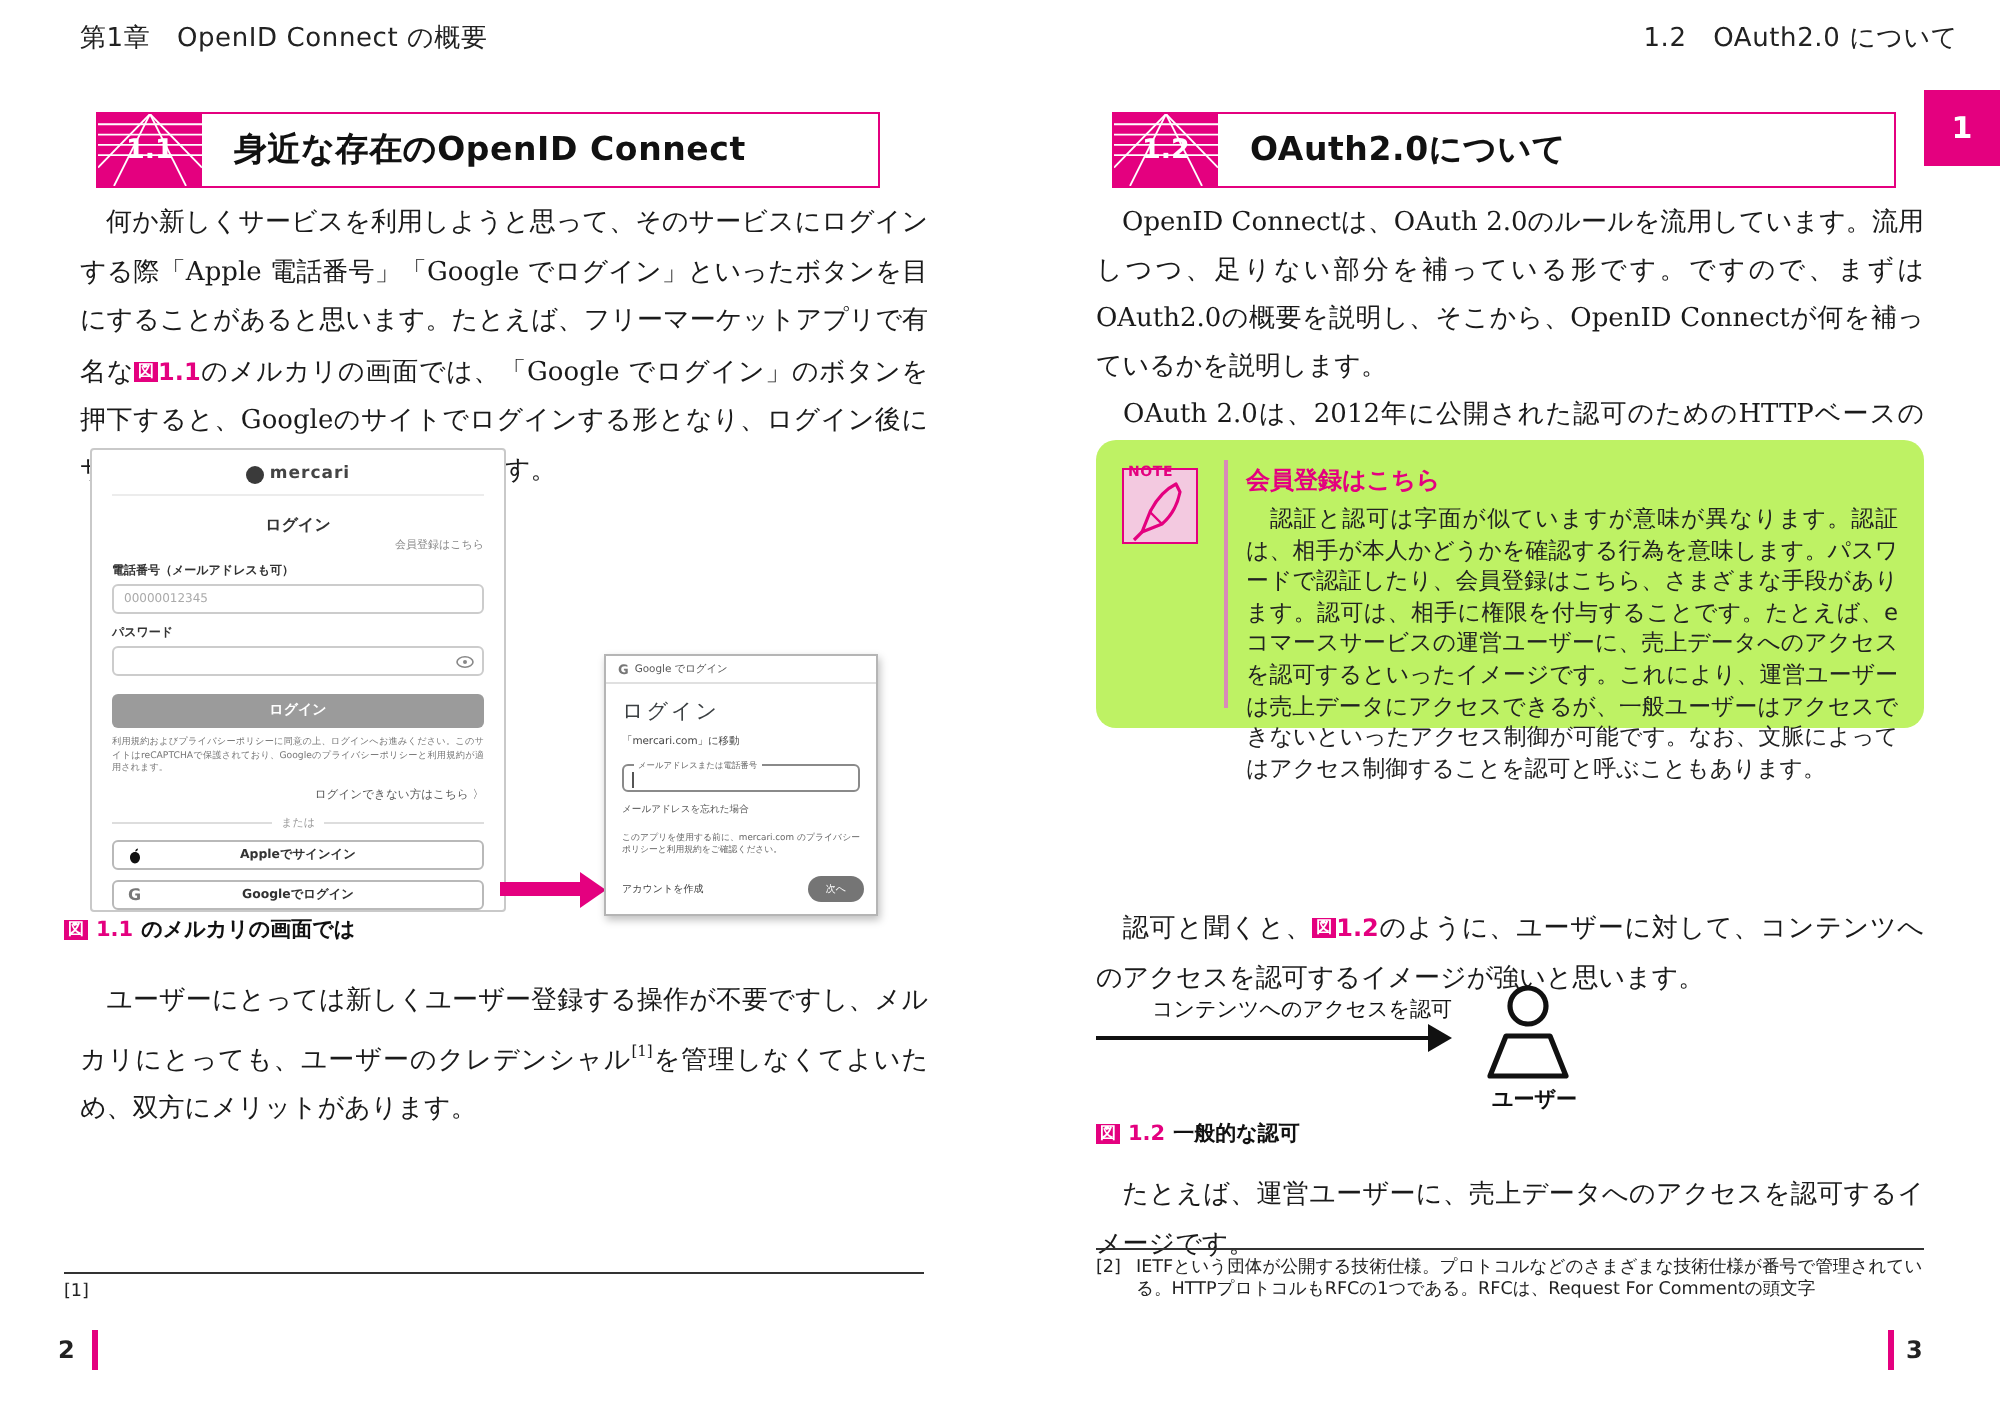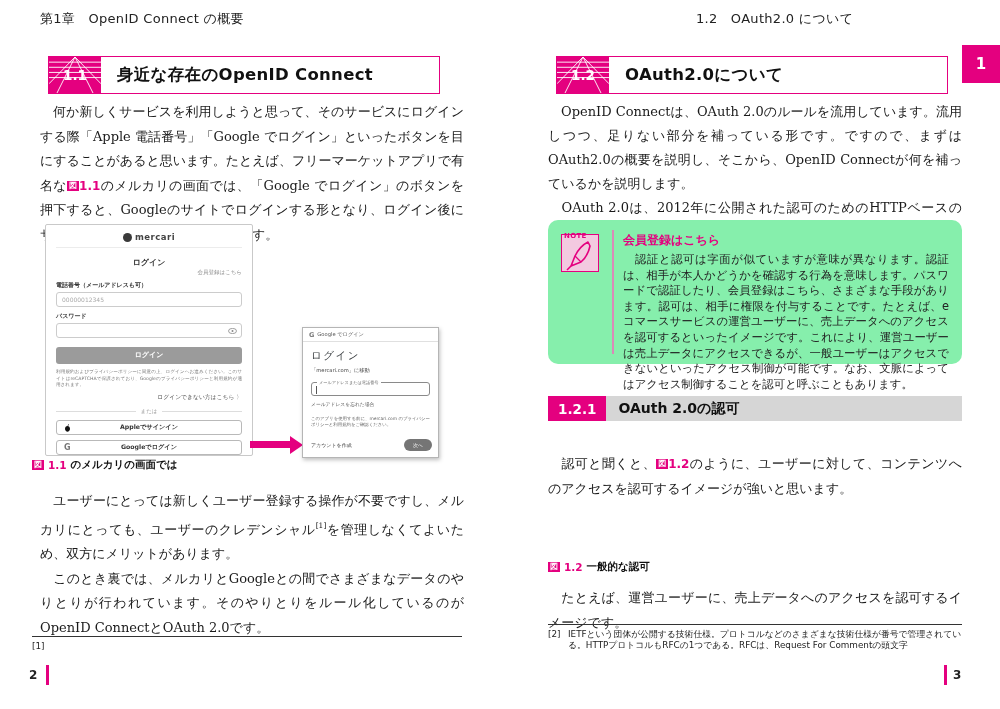--- a/index.html
+++ b/index.html
@@ -97,21 +97,21 @@
 
   
   .pagenum { font-size:12px; font-weight:bold; color:#222; }
   .pgbar { width:3px; height:20px; background:#e4007f; }
 
   
   .chap-tab { width:38px; height:38px; background:#e4007f; color:#fff;
     display:flex; align-items:center; justify-content:center; font-size:15px; font-weight:bold; }
 
   
-  .note-box { width:414px; height:144px; background:#86efac; border-radius:10px;
+  .note-box { width:414px; height:144px; background:#bef264; border-radius:10px;
     padding:10px 13px; display:flex; gap:9px; }
   .note-icon-col { flex:0 0 42px; position:relative; }
   .note-icon { width:38px; height:38px; border:1.5px solid #e4007f; background:#f3c9e0;
     margin-top:4px; position:relative; }
   .note-label { position:absolute; top:-3px; left:2px; color:#e4007f;
     font-size:7px; font-weight:bold; letter-spacing:0.3px; background:transparent; }
   .note-divider { flex:0 0 2px; background:#d98ab8; }
   .note-content { flex:1; padding-top:2px; }
   .note-title { color:#e4007f; font-weight:bold; font-size:12px; margin-bottom:3px; }
   .note-body { font-size:11.4px; line-height:15.6px; text-align:justify; color:#222; }
@@ -217,32 +217,31 @@
   </div>
 
   <div class="abs fig-caption" style="left:32px; top:458px;">
     <span class="figref-badge">図</span>
     <span class="figref-num">1.1</span>
     <span>のメルカリの画面では</span>
   </div>
 
   <div class="abs bodytext serif" style="left:40px; top:489px; width:424px;">
     <p><span>　ユーザーにとっては新しくユーザー登録する操作が不要ですし、メルカリにとっても、ユーザーのクレデンシャル</span><span class="sup">[1]</span><span>を管理しなくてよいため、双方にメリットがあります。</span></p>
-    <p>　このとき裏では、メルカリとGoogleとの間でさまざまなデータのやりとりが行われています。そのやりとりをルール化しているのがOpenID ConnectとOAuth 2.0です。</p>
   </div>
 
   <div class="abs foot-rule" style="left:32px; top:636px; width:430px;"></div>
   <div class="abs footnote" style="left:32px; top:641px; width:440px;">
     <span class="fn-marker">[1]</span>
   </div>
 
   <div class="abs pagenum" style="left:29px; top:668px;">2</div>
   <div class="abs pgbar" style="left:46px; top:665px;"></div>
 
-  <div class="abs run-head" style="left:696px; top:10px; width:262px; ">1.2　OAuth2.0 について</div>
+  <div class="abs run-head" style="left:717px; top:10px; width:262px; text-align:right;">1.2　OAuth2.0 について</div>
 
   <div class="abs chap-tab" style="left:962px; top:45px;">1</div>
 
   <div class="abs sec-box" style="left:556px; top:56px; width:392px;">
     <div class="sec-badge">
       <svg viewBox="0 0 52 35" preserveAspectRatio="none">
         <g stroke="#ffffff" stroke-width="0.9" fill="none">
           <line x1="0" y1="5" x2="52" y2="5"></line>
             <line x1="0" y1="10" x2="52" y2="10"></line>
           <line x1="0" y1="15" x2="52" y2="15"></line>
@@ -274,29 +273,34 @@
         </svg>
       </div>
     </div>
     <div class="note-divider"></div>
     <div class="note-content">
       <div class="note-title">会員登録はこちら</div>
       <div class="note-body">　認証と認可は字面が似ていますが意味が異なります。認証は、相手が本人かどうかを確認する行為を意味します。パスワードで認証したり、会員登録はこちら、さまざまな手段があります。認可は、相手に権限を付与することです。たとえば、eコマースサービスの運営ユーザーに、売上データへのアクセスを認可するといったイメージです。これにより、運営ユーザーは売上データにアクセスできるが、一般ユーザーはアクセスできないといったアクセス制御が可能です。なお、文脈によってはアクセス制御することを認可と呼ぶこともあります。</div>
     </div>
   </div>
 
-  <div class="abs subsec" style="left:548px; top:396px;">
-    <div class="subsec-badge">1.2.1</div>
-    <div class="subsec-bar">OAuth 2.0の認可</div>
-  </div>
 
   <div class="abs bodytext serif" style="left:548px; top:452px; width:414px;">
     <p><span>　認可と聞くと、</span><span class="figref-badge">図</span><span class="figref-num">1.2</span><span>のように、ユーザーに対して、コンテンツへのアクセスを認可するイメージが強いと思います。</span></p>
   </div>
 
+  <div class="abs" style="left:548px; top:498px; width:300px; height:60px;">
+    <div class="fig2-label abs" style="left:28px; top:0;">コンテンツへのアクセスを認可</div>
+    <div class="fig2-line abs" style="left:0; top:20px;"></div>
+    <svg class="abs" style="left:192px; top:-6px;" width="48" height="50" viewBox="0 0 48 50">
+      <circle cx="24" cy="11" r="9" fill="#fff" stroke="#111" stroke-width="2.6"></circle>
+      <path d="M5 46 L13 26 L35 26 L43 46 Z" fill="#fff" stroke="#111" stroke-width="2.6" stroke-linejoin="round"></path>
+    </svg>
+    <div class="fig2-user abs" style="left:198px; top:45px;">ユーザー</div>
+  </div>
 
   <div class="abs fig-caption" style="left:548px; top:560px;">
     <span class="figref-badge">図</span>
     <span class="figref-num">1.2</span>
     <span>一般的な認可</span>
   </div>
 
   <div class="abs bodytext serif" style="left:548px; top:586px; width:414px;">
     <p>　たとえば、運営ユーザーに、売上データへのアクセスを認可するイメージです。</p>
   </div>

